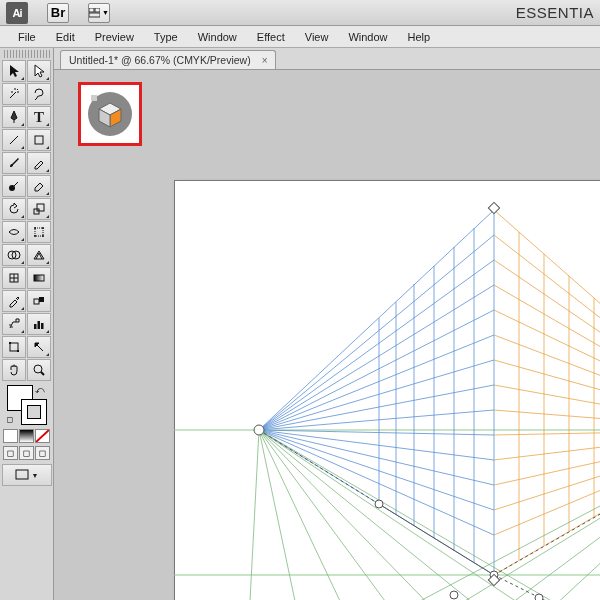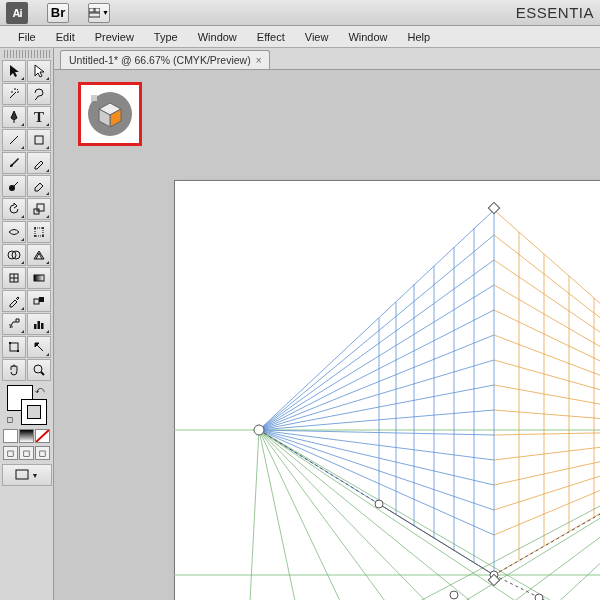--- a/index.html
+++ b/index.html
@@ -32,21 +32,21 @@
   .def-col { position:absolute; bottom:1px; left:2px; font-size:8px; }
   
   .color-row { display:flex; gap:1px; margin-top:4px; }
   .color-chip { width:15px; height:14px; border:1px solid #888; }
   
   .mode-row { display:flex; gap:1px; margin-top:3px; }
   .mode-chip { width:15px; height:14px; border:1px solid #888; background:#f0f0f0; display:flex; align-items:center; justify-content:center; font-size:9px; }
   
   .doc-area { flex: 1; display: flex; flex-direction: column; background: #c8c8c8; }
   .tab-strip { height: 22px; background: #d8d8d8; display: flex; align-items: flex-end; padding-left: 6px; border-bottom: 1px solid #999; }
-  .doc-tab { background: #ececec; border: 1px solid #999; border-bottom: none; padding: 3px 8px; font-size: 10.5px; color: #333; display: flex; align-items: center; gap: 5px; border-radius: 3px 3px 0 0; }
+  .doc-tab { background: #ececec; border: 1px solid #999; border-bottom: none; padding: 3px 8px; font-size: 10.5px; color: #333; display: flex; align-items: center; gap: 11px; border-radius: 3px 3px 0 0; }
   .tab-close { font-size: 10px; color: #666; cursor: pointer; }
   
   .canvas-wrap { flex: 1; background: #c8c8c8; position: relative; overflow: hidden; }
   
   .widget-highlight { position: absolute; top: 12px; left: 24px; width: 64px; height: 64px; border: 3px solid #e02020; background: #fff; display:flex; align-items:center; justify-content:center; }
   .plane-widget { width: 44px; height: 44px; border-radius: 50%; background: #888; display:flex; align-items:center; justify-content:center; position:relative; }
   .plane-widget::before { content:''; position:absolute; top:3px; left:3px; width:6px; height:6px; background:#ccc; }
   
   .artboard { position: absolute; top: 110px; left: 120px; width: 520px; height: 520px; background: #fff; border: 1px solid #777; box-shadow: 2px 2px 4px rgba(0,0,0,.2); }
   .perspective-svg { position: absolute; top: 110px; left: 120px; width: 520px; height: 520px; pointer-events: none; }

